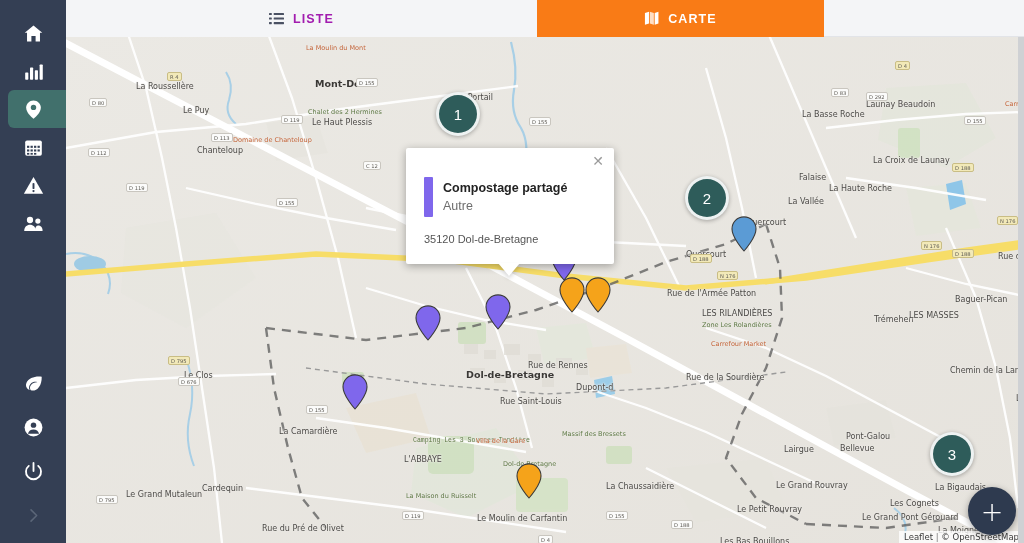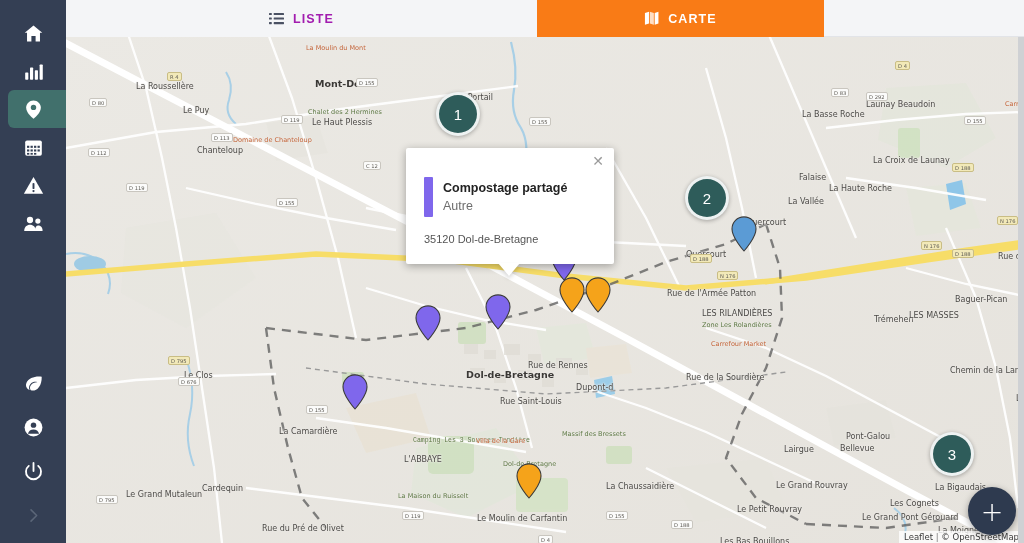--- a/index.html
+++ b/index.html
@@ -320,21 +320,21 @@
         <div class="mlabel" style="left: 824px; top: 471px;">Les Cognets</div>
         <div class="mlabel" style="left: 796px; top: 485px;">Le Grand Pont Gérouard</div>
         <div class="mlabel" style="left: 872px; top: 498px;">La Moigneraie</div>
         <div class="mlabel" style="left: 540px; top: 454px;">La Chaussaidière</div>
         <div class="mlabel" style="left: 654px; top: 509px;">Les Bas Bouillons</div>
         <div class="mlabel" style="left: 213px; top: 399px;">La Camardière</div>
         <div class="mlabel" style="left: 136px; top: 456px; text-align: center;">Cardequin</div>
         <div class="mlabel" style="left: 60px; top: 462px;">Le Grand Mutaleun</div>
         <div class="mlabel" style="left: 411px; top: 486px;">Le Moulin de Carfantin</div>
         <div class="mlabel" style="left: 338px; top: 427px;">L'ABBAYE</div>
-        <div class="mlabel green" style="left: 332px; top: 464px;">La Maison du Ruisselt</div>
+        <div class="mlabel green" style="left: 340px; top: 464px;">La Maison du Ruisselt</div>
         <div class="mlabel green" style="left: 347px; top: 409px; font-family: Liberation Mono, monospace;">Camping Les 3 Sources Tendière</div>
         <div class="mlabel poi" style="left: 410px; top: 409px;">Villa de la Gare</div>
         <div class="mlabel green" style="left: 437px; top: 432px;">Dol-de-Bretagne</div>
         <div class="mlabel green" style="left: 496px; top: 402px;">Massif des Bressets</div>
         <div class="mlabel" style="left: 620px; top: 345px;">Rue de la Sourdière</div>
         <div class="mlabel" style="left: 434px; top: 369px;">Rue Saint-Louis</div>
         <div class="mlabel" style="left: 196px; top: 496px;">Rue du Pré de Olivet</div>
         <div class="mlabel" style="left: 118px; top: 343px;">Le Clos</div>
         <div class="mlabel" style="left: 884px; top: 338px;">Chemin de la Lande</div>
         <div class="mlabel" style="left: 932px; top: 224px;">Rue du Pré</div>

